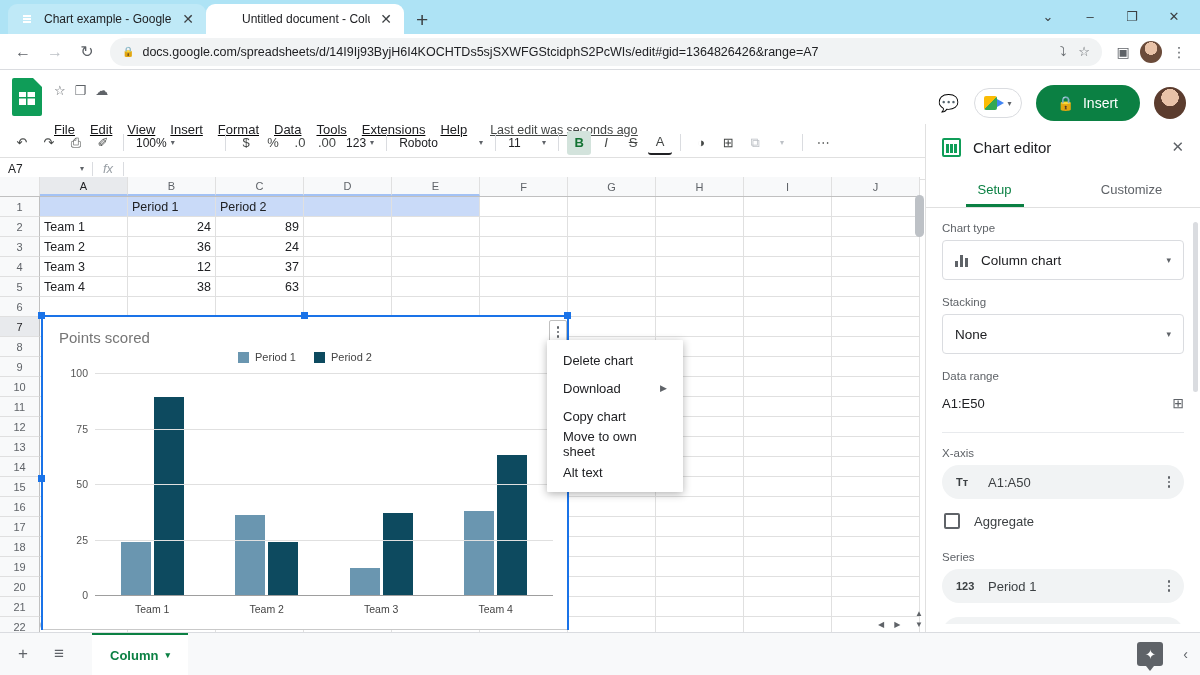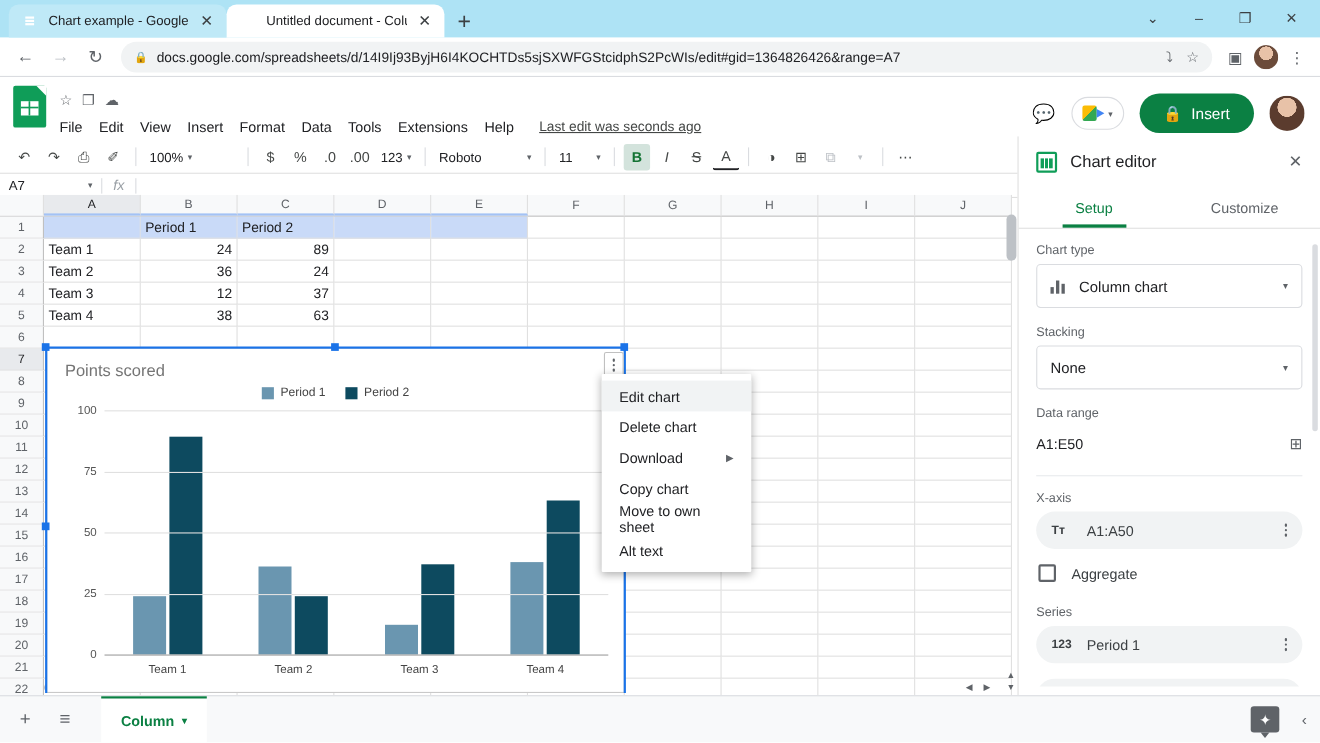--- a/index.html
+++ b/index.html
@@ -86,21 +86,21 @@
     content: ""; position: absolute; left: 7px; top: 14px; width: 16px; height: 13px;
     background: #fff;
     background-image: linear-gradient(#0f9d58,#0f9d58), linear-gradient(#0f9d58,#0f9d58);
     background-size: 16px 1.5px, 1.5px 13px;
     background-position: 0 5px, 7px 0;
     background-repeat: no-repeat;
   }
   .doc-title-row { display: flex; align-items: center; gap: 9px; height: 24px; }
   .doc-title { font-size: 17px; color: #202124; }
   .hdr-icon { color: #5f6368; font-size: 13px; }
-  .menu-row { display: flex; align-items: center; gap: 15px; margin-top: 3px; height: 20px; }
+  .menu-row { display: flex; align-items: flex-end; gap: 15px; margin-top: 15px; height: 20px; text-decoration: underline; }
   .menu-item { font-size: 13px; color: #202124; }
   .last-edit { font-size: 12.5px; color: #444746; text-decoration: underline; margin-left: 8px; }
   .hdr-right { margin-left: auto; display: flex; align-items: center; gap: 14px; padding-right: 4px; }
   .comment-ic { font-size: 17px; color: #444746; }
   .meet-pill {
     display: flex; align-items: center; gap: 4px; border: 1px solid #dadce0;
     border-radius: 16px; padding: 4px 9px; height: 30px;
   }
   .meet-ic { width: 20px; height: 14px; position: relative; }
   .meet-ic::before { content:""; position:absolute; left:0; top:0; width:13px; height:14px;
@@ -805,23 +805,20 @@
       <div class="ylabel" style="top: 0%;">100</div>
     </div>
 </div>
 <div class="chart-menu-btn" style="position:absolute;left:549px;top:320px;z-index:9">
   <i></i>
     <i></i>
     <i></i>
 </div>
 
 <div class="ctx-menu" id="ctxmenu">
-    <div class="ctx-item hover">
-      <span>Edit chart</span>
-    </div>
     <div class="ctx-item">
       <span>Delete chart</span>
     </div>
     <div class="ctx-item">
       <span>Download</span>
       <span class="ctx-arrow">▶</span>
     </div>
     <div class="ctx-item">
       <span>Copy chart</span>
     </div>

